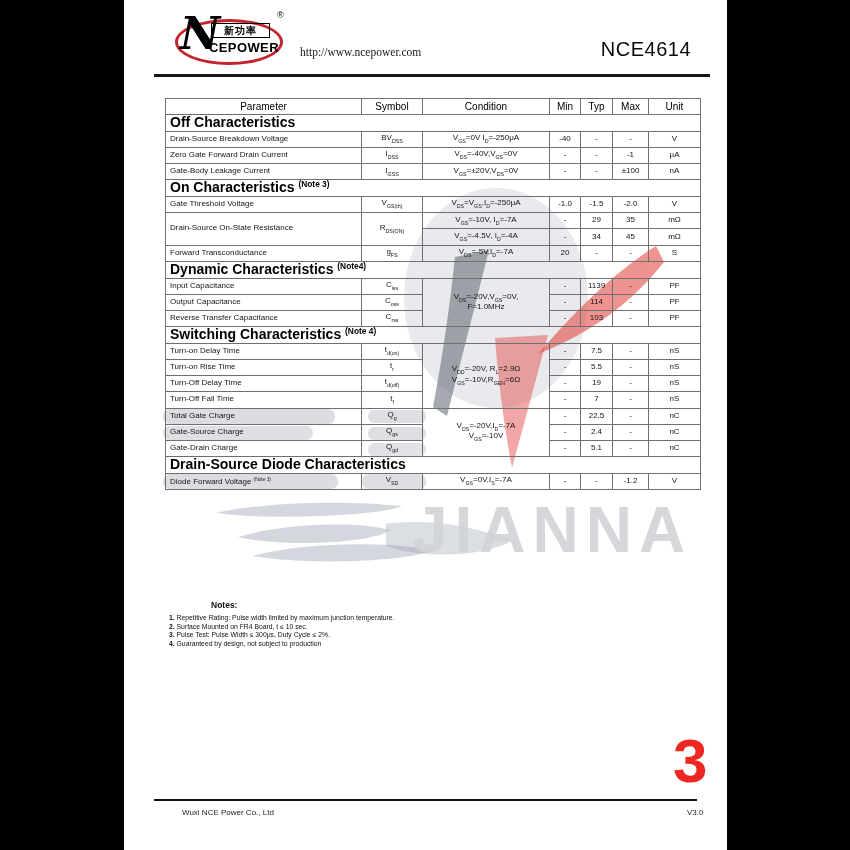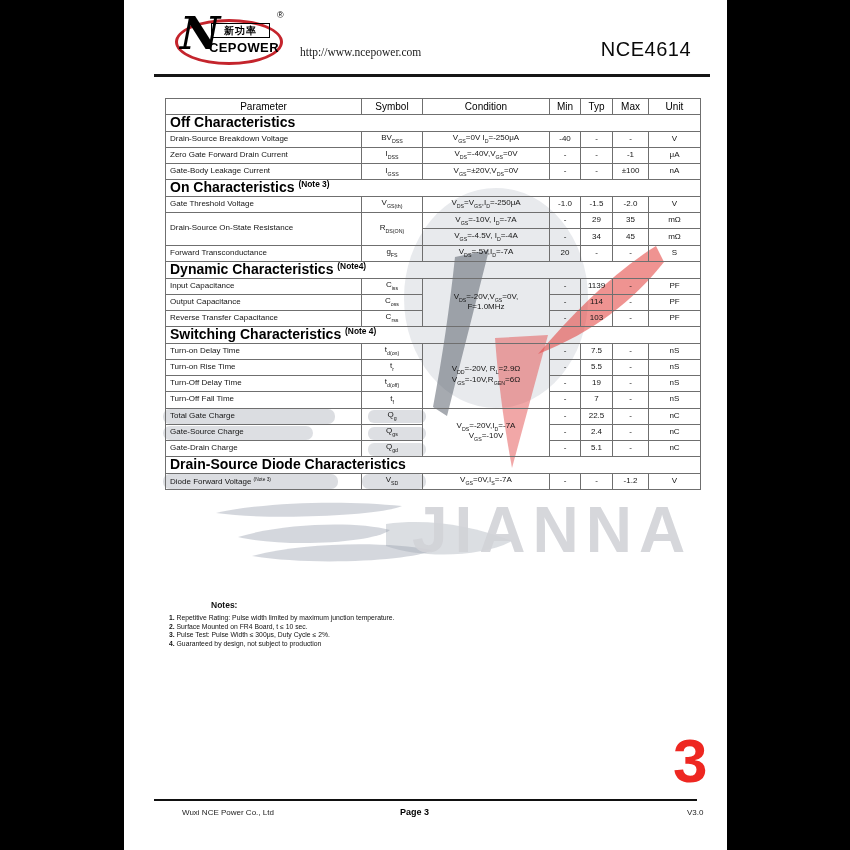--- a/index.html
+++ b/index.html
@@ -296,18 +296,17 @@
             <div class="note-item"><b>1.</b> Repetitive Rating: Pulse width limited by maximum junction temperature.</div>
             <div class="note-item"><b>2.</b> Surface Mounted on FR4 Board, t ≤ 10 sec.</div>
             <div class="note-item"><b>3.</b> Pulse Test: Pulse Width ≤ 300μs, Duty Cycle ≤ 2%.</div>
             <div class="note-item"><b>4.</b> Guaranteed by design, not subject to production</div>
           </div>
       </div>
 
       <div class="big3">3</div>
       <div class="rule2"></div>
       <div class="f-company">Wuxi NCE Power Co., Ltd</div>
-      <div class="f-page">Page 3</div>
       <div class="f-ver">V3.0</div>
 
     </div>
   </div>
 </div>
 
 </body></html>

